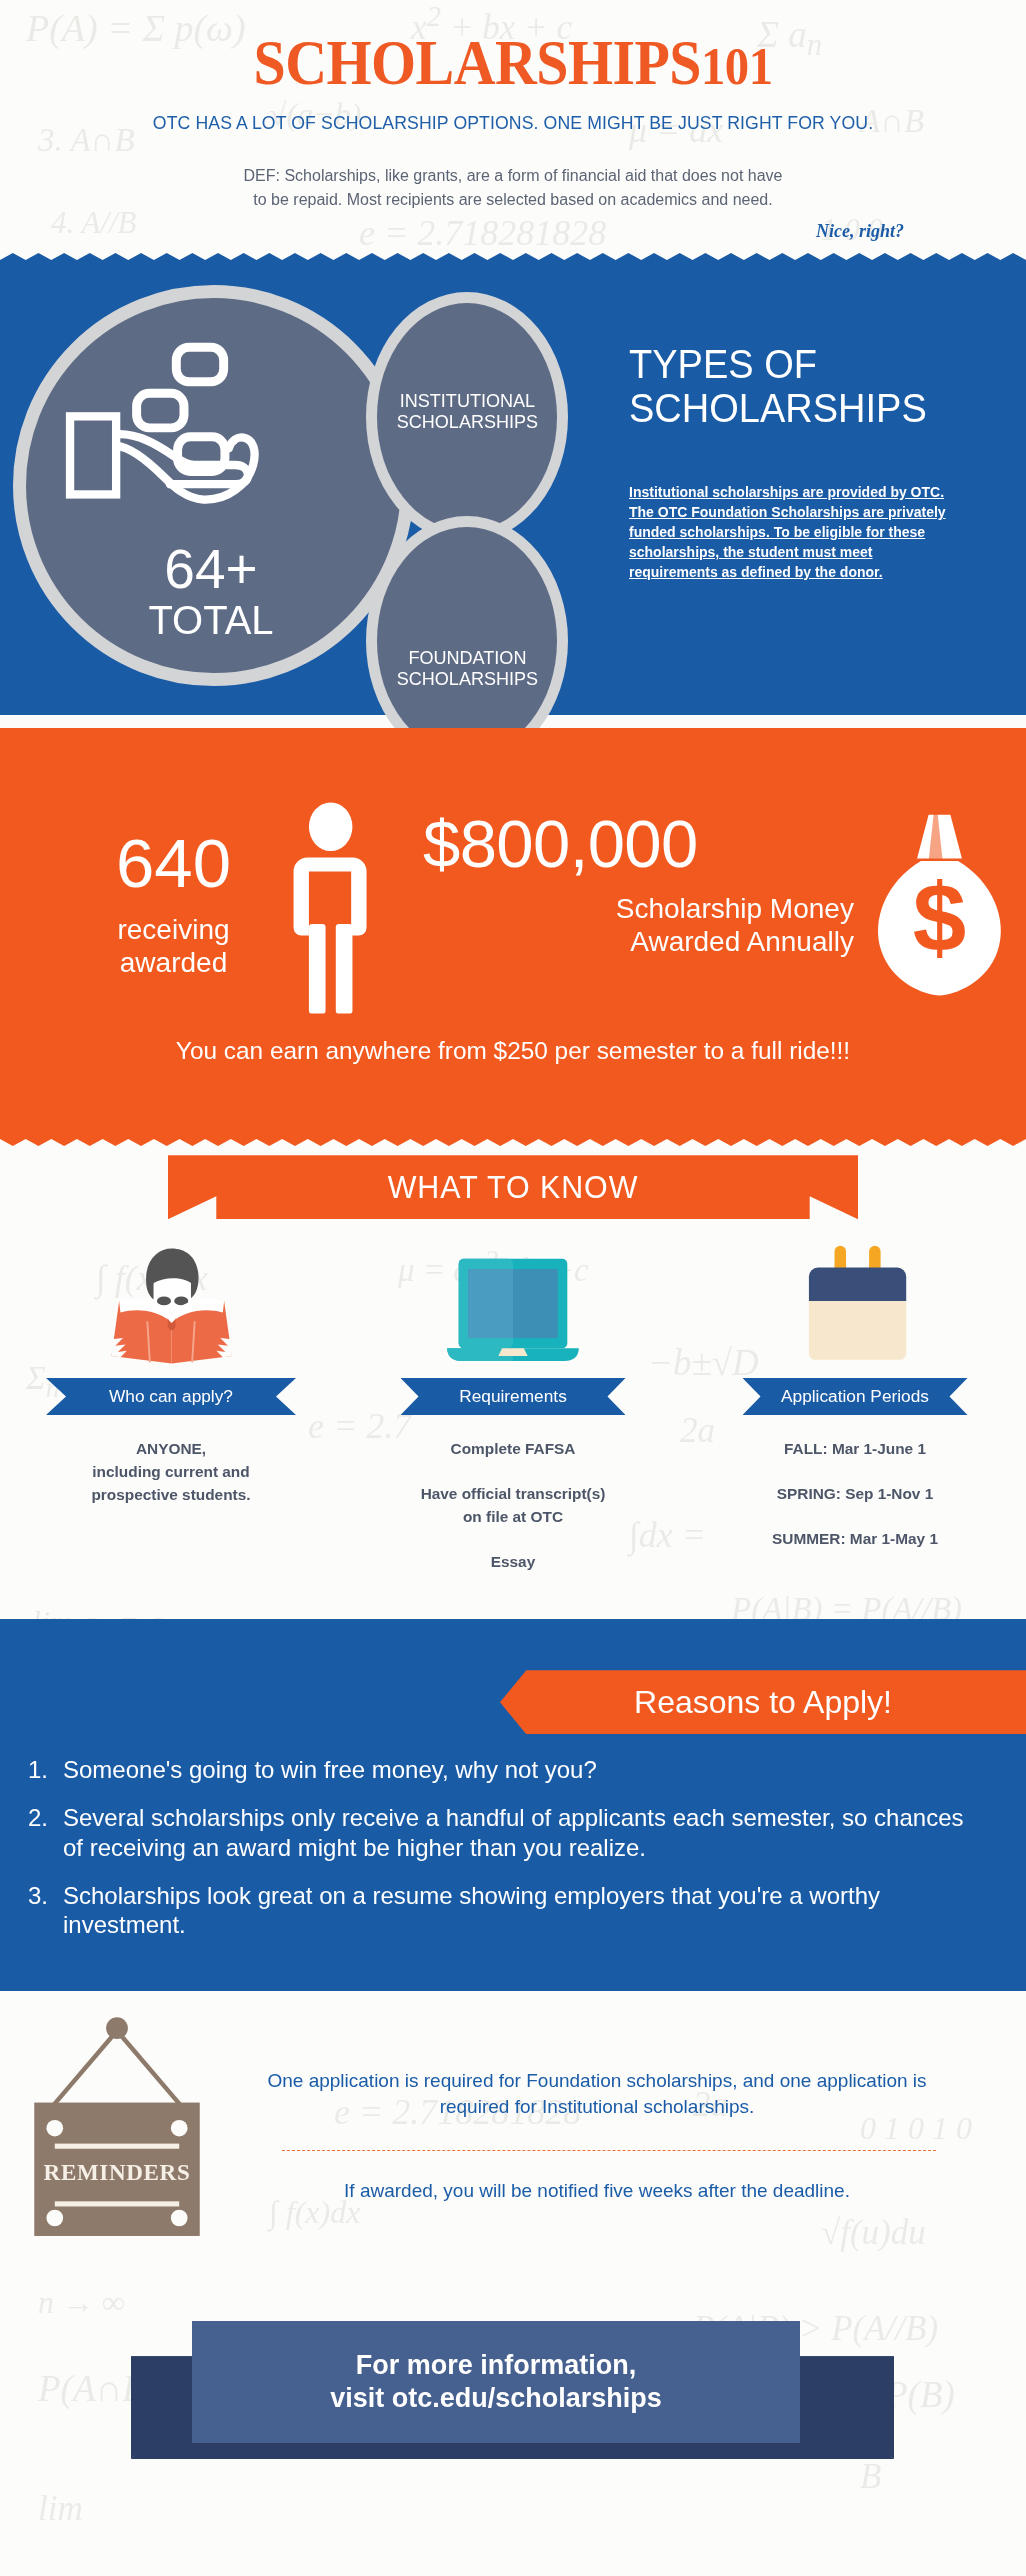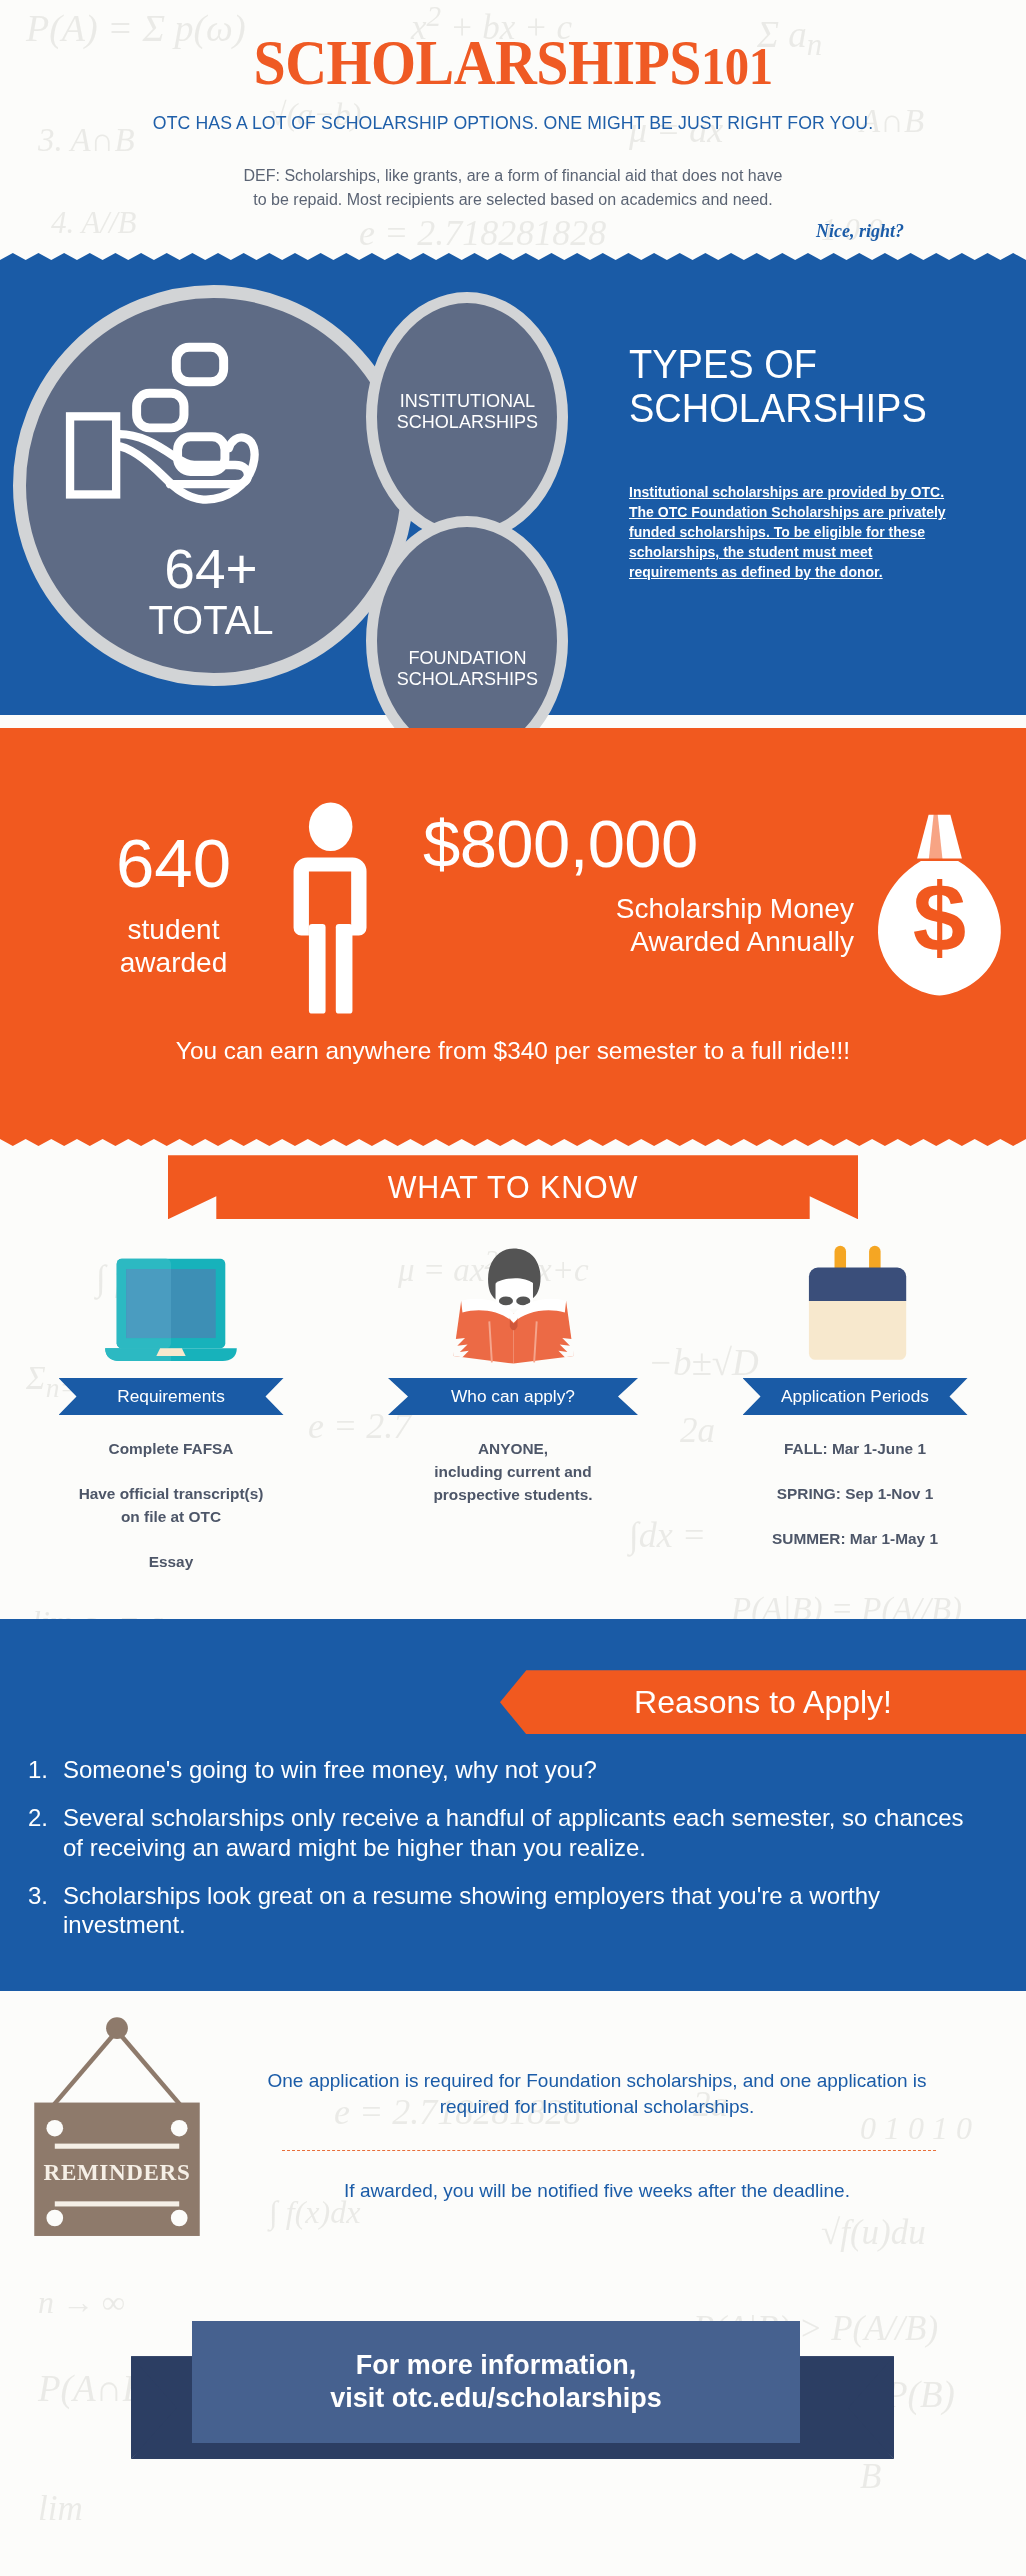--- a/index.html
+++ b/index.html
@@ -332,21 +332,21 @@
   </div>
 
   <div class="stats">
     <svg class="zig-bot" viewBox="0 0 1600 22" preserveAspectRatio="none">
       <polygon fill="#f1591f" points="0,0 1600,0 1600,11 1580,22 1560,11 1540,22 1520,11 1500,22 1480,11 1460,22 1440,11 1420,22 1400,11 1380,22 1360,11 1340,22 1320,11 1300,22 1280,11 1260,22 1240,11 1220,22 1200,11 1180,22 1160,11 1140,22 1120,11 1100,22 1080,11 1060,22 1040,11 1020,22 1000,11 980,22 960,11 940,22 920,11 900,22 880,11 860,22 840,11 820,22 800,11 780,22 760,11 740,22 720,11 700,22 680,11 660,22 640,11 620,22 600,11 580,22 560,11 540,22 520,11 500,22 480,11 460,22 440,11 420,22 400,11 380,22 360,11 340,22 320,11 300,22 280,11 260,22 240,11 220,22 200,11 180,22 160,11 140,22 120,11 100,22 80,11 60,22 40,11 20,22 0,11"></polygon>
     </svg>
 
     <div class="stats-inner">
       <div class="n640">640</div>
       <div class="n640sub">
-        <div>student</div>
+        <div>receiving</div>
         <div>awarded</div>
       </div>
 
       <svg class="person" viewBox="0 0 175 330">
         <ellipse cx="87" cy="38" rx="34" ry="38" fill="#ffffff"></ellipse>
         <path d="M53 86 h68 a22 22 0 0 1 22 22 v88 a12 12 0 0 1 -12 12 h-12 v-100 h-66 v100 h-12 a12 12 0 0 1 -12 -12 v-88 a22 22 0 0 1 22 -22 z" fill="#ffffff"></path>
         <rect x="53" y="190" width="26" height="140" rx="5" fill="#ffffff"></rect>
         <rect x="95" y="190" width="26" height="140" rx="5" fill="#ffffff"></rect>
       </svg>
 
@@ -357,52 +357,29 @@
       </div>
 
       <svg class="bag" viewBox="0 0 226 292">
         <path d="M96 6 L78 74 L148 74 L130 6 Z" fill="#ffffff"></path>
         <path d="M104 4 L96 78 L118 78 L110 4 Z" fill="#f1591f" opacity=".55"></path>
         <path d="M84 78 C30 110 6 170 22 218 C38 268 90 288 113 288 C136 288 188 268 204 218
                  C220 170 196 110 142 78 Z" fill="#ffffff"></path>
         <text x="113" y="218" font-family="Liberation Sans, sans-serif" font-size="150" font-weight="700" fill="#f1591f" text-anchor="middle">$</text>
       </svg>
 
-      <div class="stats-foot">You can earn anywhere from $340 per semester to a full ride!!!</div>
+      <div class="stats-foot">You can earn anywhere from $250 per semester to a full ride!!!</div>
     </div>
   </div>
 
   <div class="wtk">
     <div class="wtk-banner-shape"></div>
     <div class="wtk-banner-text">WHAT TO KNOW</div>
 
     <div class="cols">
-
-      <div class="col">
-        <div class="col-icon">
-          <svg width="148" height="115" viewBox="0 0 230 180">
-            <rect x="30" y="6" width="170" height="140" rx="8" fill="#17b2bb"></rect>
-            <rect x="30" y="6" width="85" height="140" rx="8" fill="#2cb9c2"></rect>
-            <rect x="45" y="22" width="140" height="108" fill="#3d8fb5"></rect>
-            <rect x="45" y="22" width="70" height="108" fill="#4a9cc0"></rect>
-            <path d="M12 146 L218 146 C218 160 208 166 196 166 L34 166 C22 166 12 160 12 146 Z" fill="#17b2bb"></path>
-            <path d="M12 146 L115 146 L115 166 L34 166 C22 166 12 160 12 146 Z" fill="#2cb9c2"></path>
-            <path d="M98 146 L132 146 L138 158 L92 158 Z" fill="#f7e8cd"></path>
-          </svg>
-        </div>
-        <div class="ribbon rb2">
-          <span>Requirements</span>
-        </div>
-        <div class="col-body">
-          <div class="blk" style="white-space:pre-line;">Complete FAFSA</div>
-          <div class="blk" style="white-space:pre-line;">Have official transcript(s)
-on file at OTC</div>
-          <div class="blk" style="white-space:pre-line;">Essay</div>
-        </div>
-      </div>
 
       <div class="col">
         <div class="col-icon">
           <svg width="148" height="128" viewBox="0 0 230 200">
             <path d="M76 58 C76 26 96 10 116 10 C140 10 158 26 158 56 C158 74 152 84 146 88
                      L146 64 C132 58 104 58 88 66 L88 90 C80 84 76 74 76 58 Z" fill="#545454"></path>
             <path d="M88 64 C104 54 134 54 146 64 L146 104 L88 104 Z" fill="#ffffff"></path>
             <ellipse cx="104" cy="92" rx="11" ry="7" fill="#545454"></ellipse>
             <ellipse cx="131" cy="92" rx="11" ry="7" fill="#545454"></ellipse>
             <path d="M116 112 L116 190 L22 178 L34 92 Z" fill="#ec6a45"></path>
@@ -421,20 +398,43 @@
         </div>
         <div class="col-body">
           <div class="blk" style="white-space:pre-line;">ANYONE,
 including current and
 prospective students.</div>
         </div>
       </div>
 
       <div class="col">
         <div class="col-icon">
+          <svg width="148" height="115" viewBox="0 0 230 180">
+            <rect x="30" y="6" width="170" height="140" rx="8" fill="#17b2bb"></rect>
+            <rect x="30" y="6" width="85" height="140" rx="8" fill="#2cb9c2"></rect>
+            <rect x="45" y="22" width="140" height="108" fill="#3d8fb5"></rect>
+            <rect x="45" y="22" width="70" height="108" fill="#4a9cc0"></rect>
+            <path d="M12 146 L218 146 C218 160 208 166 196 166 L34 166 C22 166 12 160 12 146 Z" fill="#17b2bb"></path>
+            <path d="M12 146 L115 146 L115 166 L34 166 C22 166 12 160 12 146 Z" fill="#2cb9c2"></path>
+            <path d="M98 146 L132 146 L138 158 L92 158 Z" fill="#f7e8cd"></path>
+          </svg>
+        </div>
+        <div class="ribbon rb2">
+          <span>Requirements</span>
+        </div>
+        <div class="col-body">
+          <div class="blk" style="white-space:pre-line;">Complete FAFSA</div>
+          <div class="blk" style="white-space:pre-line;">Have official transcript(s)
+on file at OTC</div>
+          <div class="blk" style="white-space:pre-line;">Essay</div>
+        </div>
+      </div>
+
+      <div class="col">
+        <div class="col-icon">
           <svg width="128" height="128" viewBox="0 0 200 200">
             <rect x="68" y="6" width="18" height="56" rx="9" fill="#f5a623"></rect>
             <rect x="122" y="6" width="18" height="56" rx="9" fill="#f5a623"></rect>
             <path d="M42 40 h124 a14 14 0 0 1 14 14 v38 h-152 v-38 a14 14 0 0 1 14 -14 z" fill="#3a4e7a"></path>
             <path d="M28 92 h152 v82 a10 10 0 0 1 -10 10 h-132 a10 10 0 0 1 -10 -10 z" fill="#f7e8cd"></path>
           </svg>
         </div>
         <div class="ribbon rb3">
           <span>Application Periods</span>
         </div>

